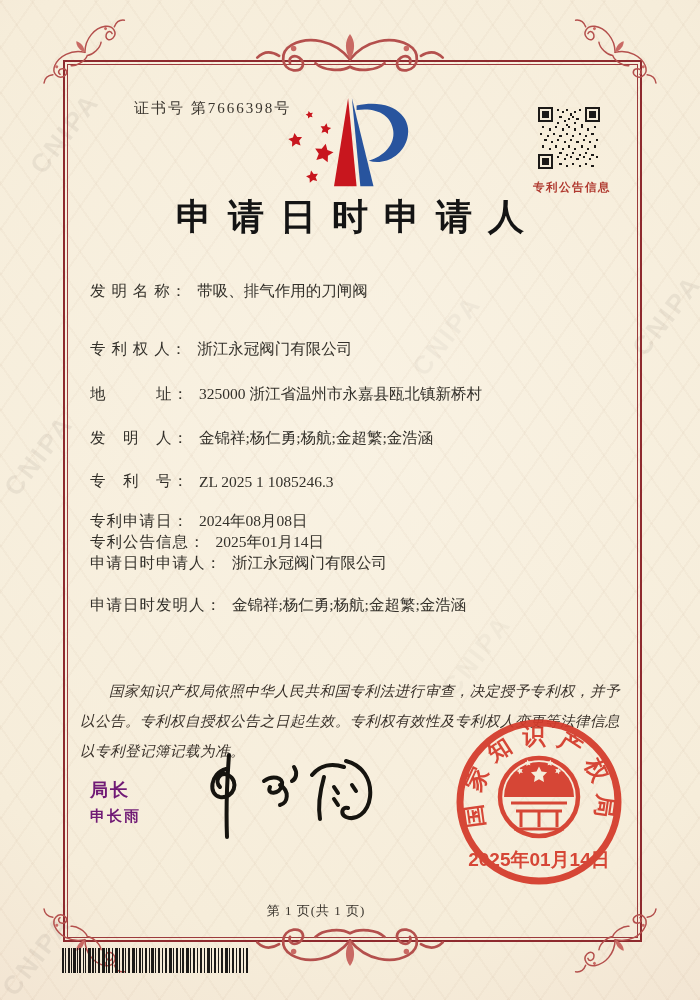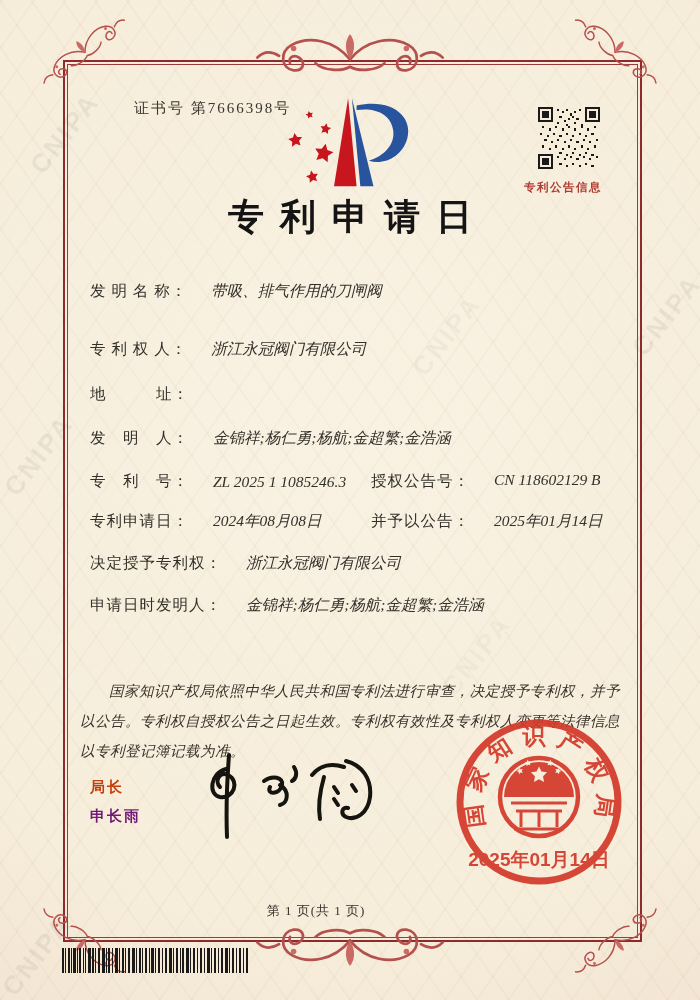--- a/index.html
+++ b/index.html
@@ -24,42 +24,42 @@
   .orn-top{left:250px;top:26px;width:200px;height:56px;}
   .orn-bottom{left:250px;top:918px;width:200px;height:56px;transform:scaleY(-1);}
   .orn-tl{left:28px;top:30px;width:110px;height:40px;transform:rotate(-38deg);}
   .orn-tr{left:562px;top:30px;width:110px;height:40px;transform:rotate(38deg);}
   .orn-bl{left:28px;top:922px;width:110px;height:40px;transform:rotate(218deg);}
   .orn-br{left:562px;top:922px;width:110px;height:40px;transform:rotate(142deg);}
 
   .cert-no{position:absolute;left:90px;top:99px;font-size:15px;letter-spacing:2px;color:#3a352e;margin-left:44px;}
   .logo{position:absolute;left:278px;top:96px;width:144px;height:94px;}
   .qr{position:absolute;left:538px;top:107px;width:62px;height:62px;}
-  .qr-caption{position:absolute;left:524px;top:180px;width:96px;
+  .qr-caption{position:absolute;left:524px;top:180px;width:96px;text-align:center;
       font-size:11.5px;letter-spacing:1.5px;color:#b03a30;font-weight:bold;}
 
   .title{position:absolute;left:0;top:193px;width:700px;text-align:center;
       font-size:36px;font-weight:bold;color:#141414;letter-spacing:16px;text-indent:16px;}
 
   .fields{position:absolute;left:90px;top:0;width:535px;font-size:15.5px;color:#33302a;}
   .frow{position:absolute;display:flex;white-space:pre;}
   .lbl{letter-spacing:1px;}
-  .val{margin-left:24px;font-style:italic;}
+  .val{margin-left:10px;}
   .r1{top:281px;} .r2{top:339px;} .r3{top:384px;} .r4{top:428px;}
-  .r5{top:471px;width:535px;} .r6{top:511px;width:535px;}
+  .r5{top:471px;width:535px;} .r6{top:511px;width:535px;flex-direction:column;}
   .r7{top:553px;} .r8{top:595px;}
   .pair{display:flex;white-space:pre;}
   .pair-left{width:281px;align-items:center;}
 
   .declaration{position:absolute;left:80px;top:676px;width:540px;
       font-size:14.5px;line-height:30px;color:#3a322b;font-style:italic;
       text-align:justify;text-indent:2em;letter-spacing:.5px;}
 
-  .director-title{position:absolute;left:90px;top:778px;font-size:15px;font-weight:600;
-      color:#c2410c;font-family:"Liberation Sans","DejaVu Sans",sans-serif;letter-spacing:2px;}
+  .director-title{position:absolute;left:90px;top:778px;font-size:18px;font-weight:600;
+      color:#701a75;font-family:"Liberation Sans","DejaVu Sans",sans-serif;letter-spacing:2px;}
   .director-name{position:absolute;left:90px;top:807px;font-size:15px;font-weight:600;
       color:#701a75;font-family:"Liberation Sans","DejaVu Sans",sans-serif;letter-spacing:2px;}
   .sig{position:absolute;left:196px;top:750px;width:190px;height:92px;}
 
   .seal{position:absolute;left:448px;top:713px;width:182px;height:182px;opacity:.93;}
 
   .page-info{position:absolute;left:0;top:902px;width:632px;text-align:center;
       font-size:13px;color:#3a352e;letter-spacing:1px;}
   .barcode{position:absolute;left:62px;top:948px;width:186px;height:25px;}
 </style>
@@ -213,60 +213,57 @@
       <rect x="1" y="23" width="5" height="5"></rect>
   </g>
   <g fill="#1c1a18">
     <rect x="2" y="2" width="3" height="3"></rect>
       <rect x="24" y="2" width="3" height="3"></rect>
       <rect x="2" y="24" width="3" height="3"></rect>
   </g>
 </svg>
 <div class="qr-caption">专利公告信息</div>
 
-<div class="title">专利申请日</div>
+<div class="title">申请日时申请人</div>
 
 <div class="fields">
   <div class="frow r1">
     <span class="lbl">发 明 名 称：</span>
     <span class="val">带吸、排气作用的刀闸阀</span>
   </div>
   <div class="frow r2">
     <span class="lbl">专 利 权 人：</span>
     <span class="val">浙江永冠阀门有限公司</span>
   </div>
   <div class="frow r3">
     <span class="lbl">地　　　址：</span>
+    <span class="val">325000 浙江省温州市永嘉县瓯北镇新桥村</span>
   </div>
   <div class="frow r4">
     <span class="lbl">发　明　人：</span>
     <span class="val">金锦祥;杨仁勇;杨航;金超繁;金浩涵</span>
   </div>
   <div class="frow r5">
     <span class="pair pair-left">
       <span class="lbl">专　利　号：</span>
       <span class="val">ZL 2025 1 1085246.3</span>
-    </span>
-    <span class="pair">
-      <span class="lbl">授权公告号：</span>
-      <span class="val">CN 118602129 B</span>
     </span>
   </div>
   <div class="frow r6">
     <span class="pair pair-left">
       <span class="lbl">专利申请日：</span>
       <span class="val">2024年08月08日</span>
     </span>
     <span class="pair">
-      <span class="lbl">并予以公告：</span>
+      <span class="lbl">专利公告信息：</span>
       <span class="val">2025年01月14日</span>
     </span>
   </div>
   <div class="frow r7">
-    <span class="lbl">决定授予专利权：</span>
+    <span class="lbl">申请日时申请人：</span>
     <span class="val">浙江永冠阀门有限公司</span>
   </div>
   <div class="frow r8">
     <span class="lbl">申请日时发明人：</span>
     <span class="val">金锦祥;杨仁勇;杨航;金超繁;金浩涵</span>
   </div>
 </div>
 
 <div class="declaration">国家知识产权局依照中华人民共和国专利法进行审查，决定授予专利权，并予以公告。专利权自授权公告之日起生效。专利权有效性及专利权人变更等法律信息以专利登记簿记载为准。</div>
 

